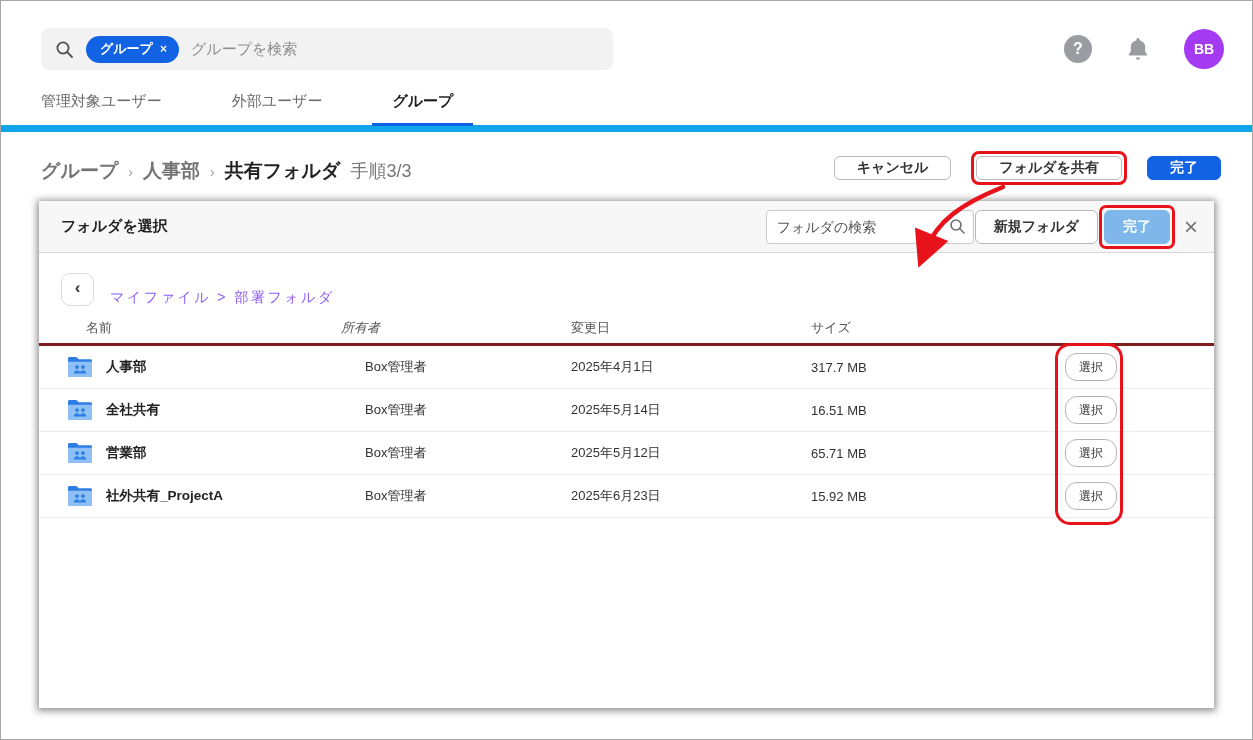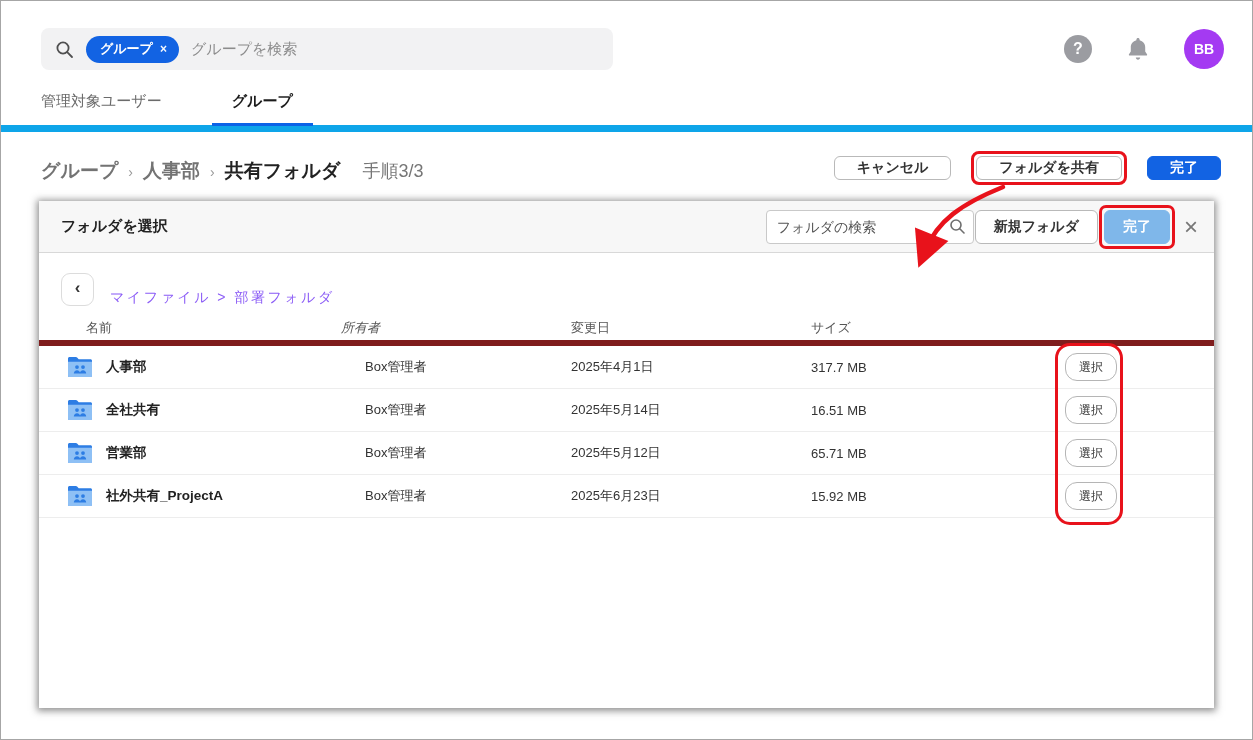--- a/index.html
+++ b/index.html
@@ -53,21 +53,21 @@
   }
   .tab.active { color: #1b1b1b; font-weight: bold; border-bottom-color: #0c63e7; }
   
   .crumb-row {
     position: absolute; left: 40px; top: 150px; height: 40px;
     display: flex; align-items: center; gap: 10px;
   }
   .crumb { font-size: 19px; font-weight: bold; color: #737373; }
   .crumb.current { color: #222; }
   .crumb-sep { font-size: 14px; color: #9a9a9a; padding-top: 2px; }
-  .step-label { font-size: 18px; color: #767676; margin-left: 12px; text-align: center; }
+  .step-label { font-size: 18px; color: #767676; margin-left: 0; text-align: center; }
   .actions { position: absolute; right: 31px; top: 150px; display: flex; align-items: center; gap: 20px; }
   .btn {
     height: 24px; padding: 0 22px; border-radius: 6px; font-size: 14px; font-weight: bold;
     background: #fff; border: 1px solid #b9b9b9; color: #333; cursor: pointer;
     font-family: inherit;
   }
   .btn-primary { background: #1263e3; border-color: #1263e3; color: #fff; }
   .red-wrap {
     border: 3px solid #e8121b; border-radius: 8px; padding: 2px; display: inline-flex;
   }
@@ -101,21 +101,21 @@
   .nav-row {
     position: absolute; left: 22px; top: 70px; display: flex; align-items: center; gap: 16px;
   }
   .back-btn {
     width: 33px; height: 33px; background: #fff; border: 1px solid #dcdcdc; border-radius: 9px;
     font-size: 17px; font-weight: bold; color: #333; cursor: pointer;
     display: flex; align-items: center; justify-content: center; padding-bottom: 2px;
     font-family: inherit;
   }
   .modal-crumb { color: #8b5cf6; font-size: 14px; letter-spacing: 2.5px; margin-top: 18px; }
-  .table-head { position: absolute; left: 0; right: 0; top: 118px; height: 27px; border-bottom: 6px solid #7f1d1d; }
+  .table-head { position: absolute; left: 0; right: 0; top: 118px; height: 27px; border-bottom: 3px solid #7f1d1d; }
   .table-head span { position: absolute; font-size: 13px; color: #555; }
   .col-name   { left: 47px; }
   .col-owner  { left: 302px; font-style: italic; }
   .col-mod    { left: 532px; }
   .col-size   { left: 772px; }
   .rows { position: absolute; left: 0; right: 0; top: 145px; }
   .row { position: relative; height: 43px; border-bottom: 1px solid #ededed; }
   .row .cell { position: absolute; top: 50%; transform: translateY(-50%); font-size: 13px; color: #333; }
   .row .c-icon { left: 27px; display: flex; }
   .row .c-name { left: 67px; font-weight: bold; color: #222; font-size: 13.5px; }
@@ -158,20 +158,21 @@
       <svg width="24" height="26" viewBox="0 0 24 26">
           <path d="M12 2c.9 0 1.6.7 1.6 1.6v.6c3.3.8 5.6 3.6 5.6 7v4.4l1.8 2.6c.4.6 0 1.4-.8 1.4H3.8c-.8 0-1.2-.8-.8-1.4l1.8-2.6v-4.4c0-3.4 2.3-6.2 5.6-7v-.6C10.4 2.7 11.1 2 12 2z" fill="#9b9ca1"></path>
           <path d="M9.8 21.5h4.4c0 1.2-1 2.2-2.2 2.2s-2.2-1-2.2-2.2z" fill="#9b9ca1"></path>
         </svg>
     </span>
     <div class="avatar">BB</div>
   </div>
 
   <nav class="tabs">
     <div class="tab">管理対象ユーザー</div>
+    <div class="tab">外部ユーザー</div>
     <div class="tab active">グループ</div>
   </nav>
 
   <div class="crumb-row">
     <span class="crumb">グループ</span>
     <span class="crumb-sep">›</span>
     <span class="crumb">人事部</span>
     <span class="crumb-sep">›</span>
     <span class="crumb current">共有フォルダ</span>
     <span class="step-label">手順3/3</span>

